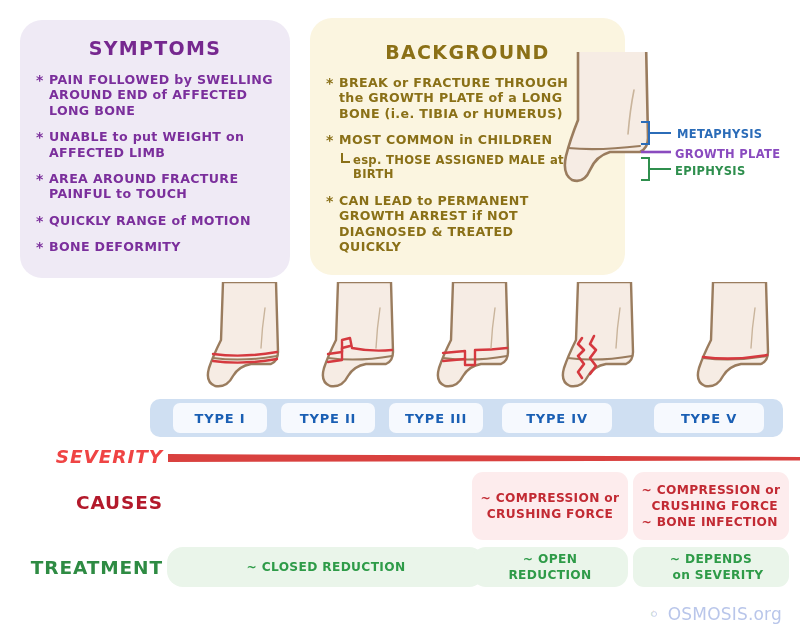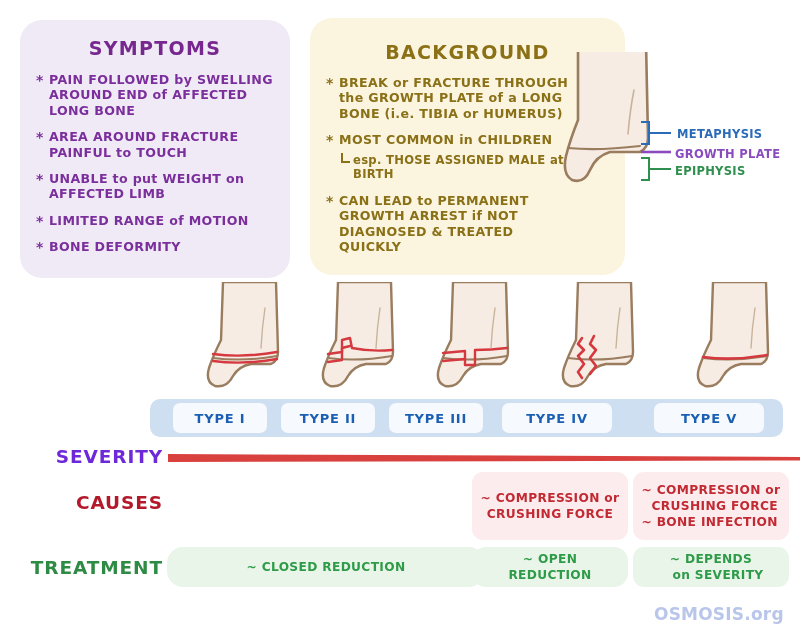--- a/index.html
+++ b/index.html
@@ -162,21 +162,21 @@
   
   .row-label {
     position: absolute;
     font-weight: 700;
     font-size: 18.5px;
     letter-spacing: 0.9px;
     text-align: right;
     width: 155px;
     left: 8px;
   }
-  #severity-label { color: #6d28d9; top: 446px; }
+  #severity-label { color: #ef4444; top: 446px; font-style: italic; }
   #causes-label   { color: #b3192b; top: 492px; }
   #treatment-label{ color: #2e8b43; top: 557px; }
 
   #severity-bar {
     position: absolute;
     left: 168px; top: 453px;
     width: 632px; height: 10px;
   }
 
   .cell {
@@ -212,38 +212,38 @@
   
   #osmosis-logo {
     position: absolute;
     left: 650px; top: 601px;
     width: 132px; height: 26px;
     display: flex;
     align-items: center;
   }
   #osmosis-text {
     font-size: 17px;
-    font-weight: 700;
+    font-weight: 400;
     color: #b9c6ea;
     letter-spacing: 0.2px;
-    margin-left: 4px;
+    margin-left: 10px;
   }
 </style>
 </head>
 <body>
 
 <div class="root">
 
   <div class="panel" id="symptoms-panel">
     <div class="panel-title" id="symptoms-title">SYMPTOMS</div>
     <ul class="bullets" id="symptoms-list">
       <li class="bullet">PAIN FOLLOWED by SWELLING AROUND END of AFFECTED LONG BONE</li>
+      <li class="bullet">UNABLE to put WEIGHT on AFFECTED LIMB</li>
       <li class="bullet">AREA AROUND FRACTURE PAINFUL to TOUCH</li>
-      <li class="bullet">UNABLE to put WEIGHT on AFFECTED LIMB</li>
-      <li class="bullet">LIMITED RANGE of MOTION</li>
+      <li class="bullet">QUICKLY RANGE of MOTION</li>
       <li class="bullet">BONE DEFORMITY</li>
     </ul>
   </div>
 
   <div class="panel" id="background-panel">
     <div class="panel-title" id="background-title">BACKGROUND</div>
     <ul class="bullets" id="background-list">
       <li class="bullet">BREAK or FRACTURE THROUGH the GROWTH PLATE of a LONG BONE (i.e. TIBIA or HUMERUS)</li>
       <li class="bullet">MOST COMMON in CHILDREN</li>
       <li class="sub-note">esp. THOSE ASSIGNED MALE at BIRTH</li>

